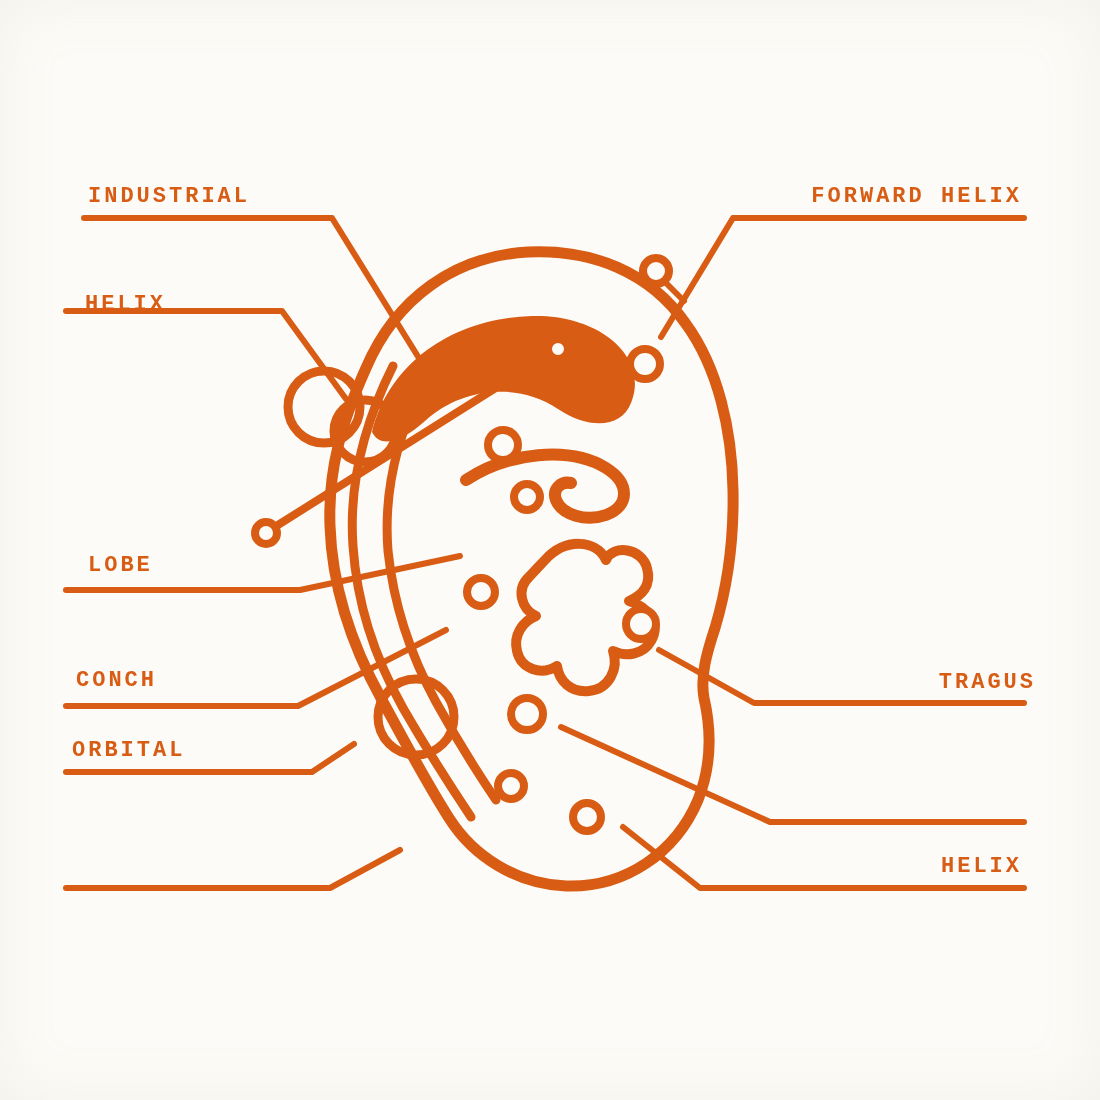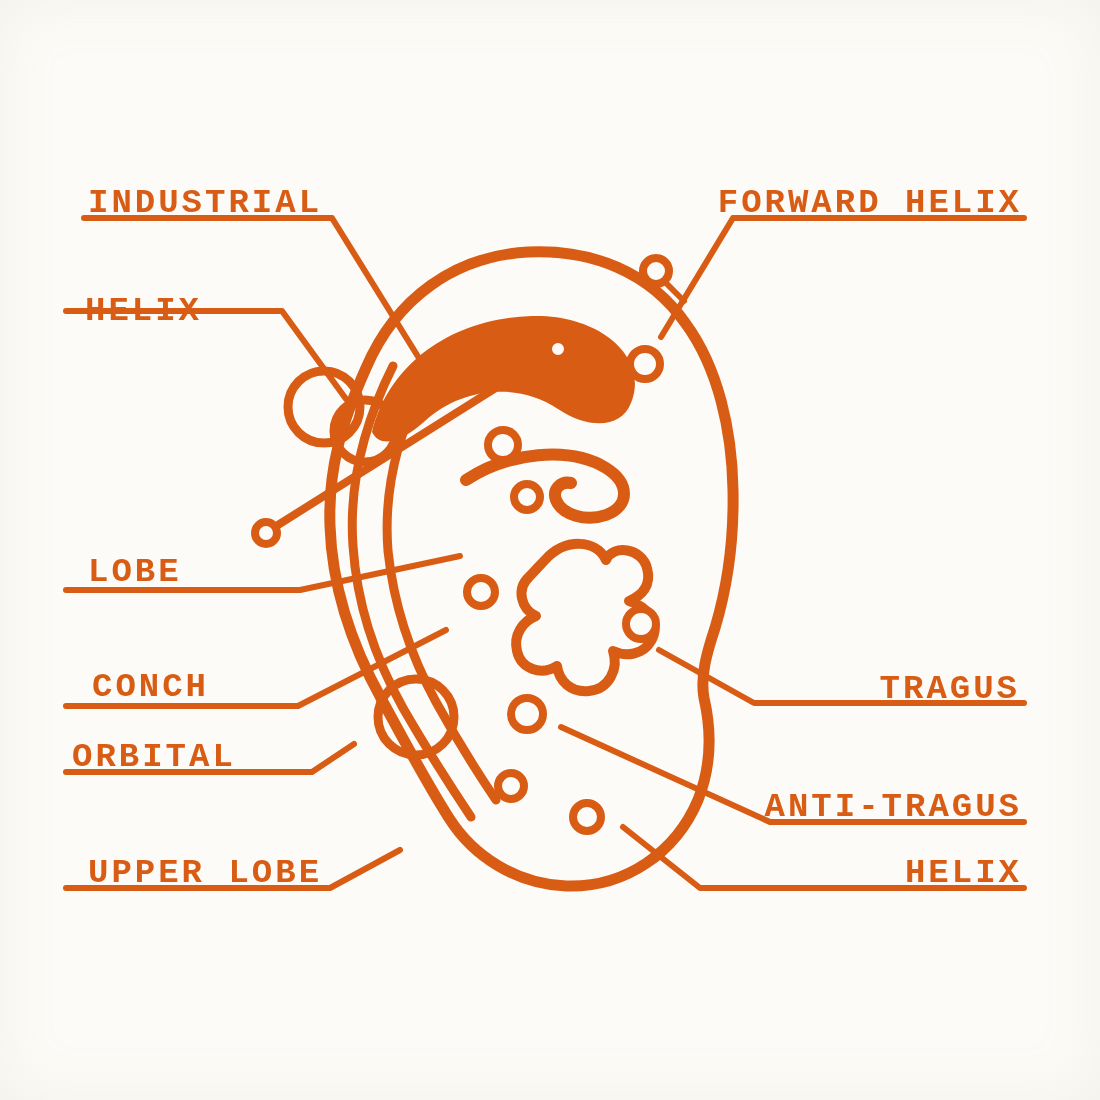--- a/index.html
+++ b/index.html
@@ -21,21 +21,21 @@
   }
   #diagram-svg {
     position: absolute;
     inset: 0;
     color: var(--accent);
   }
   .label {
     position: absolute;
     font-family: "Liberation Mono", "DejaVu Sans Mono", monospace;
     font-weight: 700;
-    font-size: 34px;
+    font-size: 22px;
     letter-spacing: 3px;
     color: var(--accent);
     white-space: nowrap;
     user-select: none;
   }
   .label.right {
     text-align: left;
   }
 </style>
 </head>
@@ -135,22 +135,20 @@
       <circle cx="641" cy="624" r="15" stroke-width="8" fill="var(--bg)"></circle>
       <circle cx="527" cy="714" r="16" stroke-width="8" fill="var(--bg)"></circle>
       <circle cx="511" cy="786" r="13" stroke-width="8" fill="var(--bg)"></circle>
       <circle cx="587" cy="817" r="14" stroke-width="8" fill="var(--bg)"></circle>
     </g>
   </svg>
 
   <span class="label" style="left:88px;  top:184px;">INDUSTRIAL</span>
   <span class="label" style="left:85px;  top:272px;margin-top:20px;">HELIX</span>
   <span class="label" style="left:88px;  top:553px;">LOBE</span>
-  <span class="label" style="left:92px;  top:668px;">CONCH</span>
+  <span class="label" style="left:76px;  top:668px;">CONCH</span>
   <span class="label" style="left:72px;  top:738px;">ORBITAL</span>
-  <span class="label" style="left:88px;  top:854px;">UPPER LOBE</span>
 
   <span class="label right" style="right:78px; top:184px;">FORWARD HELIX</span>
-  <span class="label right" style="right:80px; top:670px;">TRAGUS</span>
-  <span class="label right" style="right:78px; top:788px;">ANTI-TRAGUS</span>
+  <span class="label right" style="right:64px; top:670px;">TRAGUS</span>
   <span class="label right" style="right:78px; top:854px;">HELIX</span>
 
 </div>
 
 </body></html>

